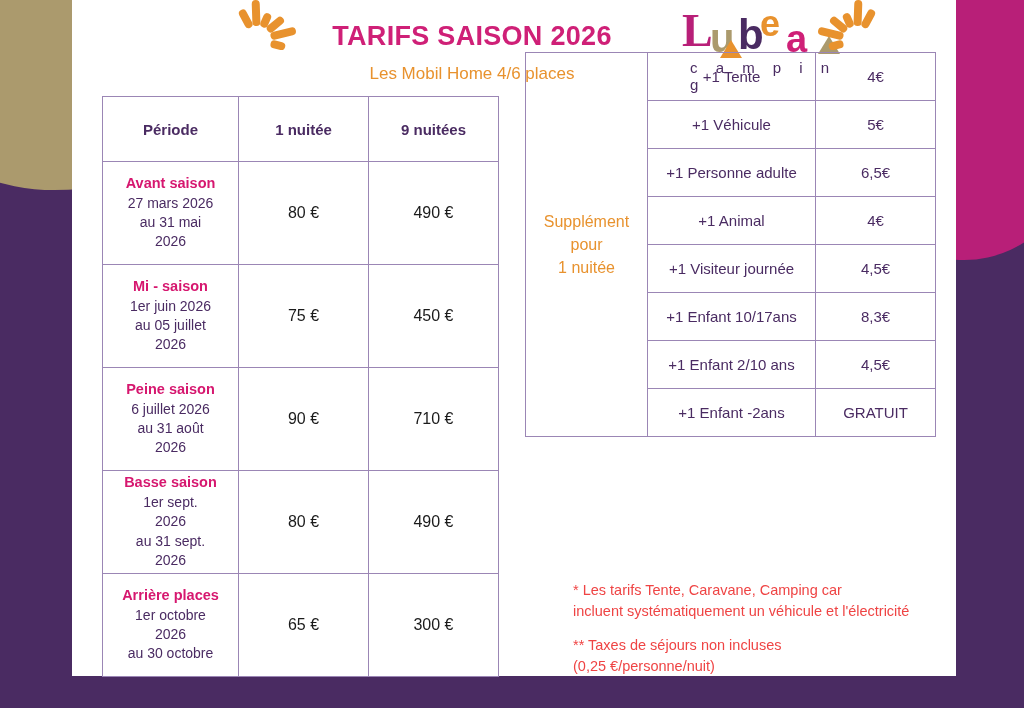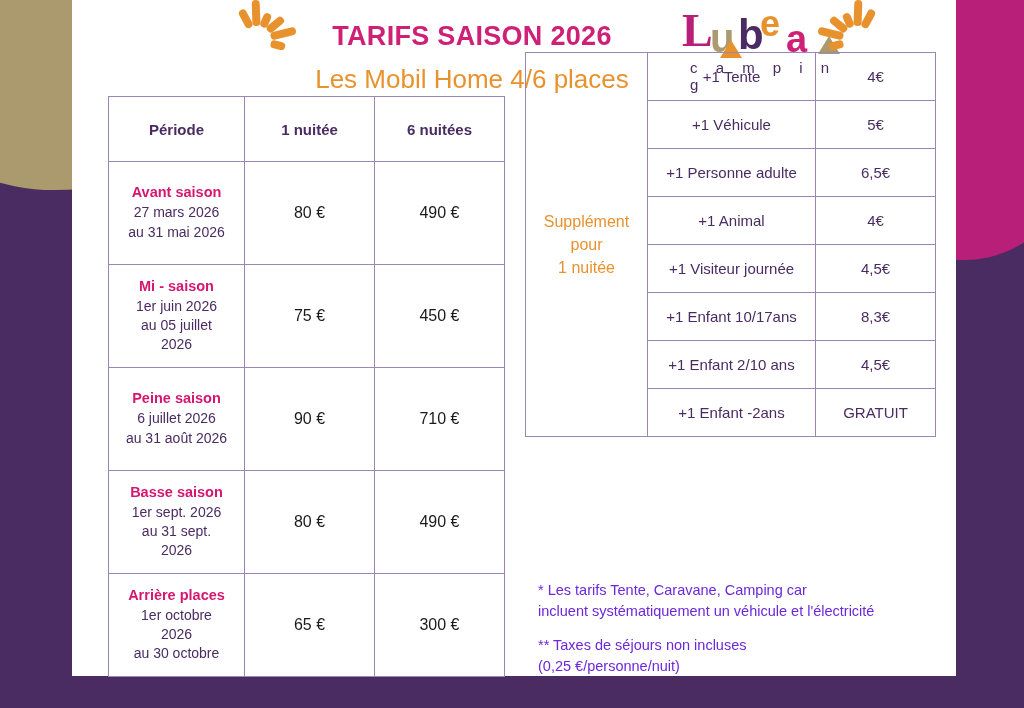--- a/index.html
+++ b/index.html
@@ -62,21 +62,21 @@
     color: #cf2077;
     letter-spacing: 0.3px;
     white-space: nowrap;
   }
   #page-subtitle {
     position: absolute;
     left: 160px;
     top: 53px;
     width: 480px;
     text-align: center;
-    font-size: 26px;
+    font-size: 17px;
     color: #e8922e;
     white-space: nowrap;
   }
 
   
   .sunburst { position: absolute; width: 0; height: 0; z-index: 6; }
   .sunburst i {
     position: absolute;
     display: block;
     background: #e8922e;
@@ -134,21 +134,21 @@
     border-collapse: collapse;
     table-layout: fixed;
   }
   .tbl td, .tbl th {
     border: 1px solid #9b86b5;
     text-align: center;
     vertical-align: middle;
   }
 
   
-  #season-table { left: 36px; top: 96px; width: 396px; }
+  #season-table { left: 30px; top: 96px; width: 396px; }
   #season-table th {
     height: 62px;
     font-size: 15px;
     font-weight: bold;
     color: #4a2b62;
   }
   #season-table td { height: 100px; }
   .col-period { width: 136px; }
   .col-one    { width: 130px; }
   .col-seven  { width: 130px; }
@@ -156,21 +156,21 @@
   .season-name {
     font-size: 14.5px;
     font-weight: bold;
     color: #d6176f;
     margin-bottom: 3px;
   }
   .season-dates {
     font-size: 14px;
     color: #4a2b62;
     line-height: 1.38;
-    padding: 0 3px;
+    padding: 0 22px;
   }
   .price-main {
     font-size: 16px;
     color: #1b1b1b;
   }
 
   
   #supp-table { left: 453px; top: 52px; width: 410px; }
   #supp-table td { border: 1px solid #9b86b5; }
   .supp-label-cell {
@@ -188,24 +188,24 @@
   }
   .supp-price {
     width: 120px;
     font-size: 15px;
     color: #4a2b62;
   }
 
   
   #notes {
     position: absolute;
-    left: 466px;
+    left: 501px;
     top: 580px;
     width: 400px;
-    color: #6d28d9;
+    color: #ef4444;
   }
   .note-block { margin-bottom: 14px; }
   .note-line {
     font-size: 14.5px;
     line-height: 1.42;
     white-space: nowrap;
   }
 </style>
 </head>
 <body>
@@ -255,21 +255,21 @@
   <table class="tbl" id="season-table">
     <colgroup>
       <col class="col-period">
         <col class="col-one">
         <col class="col-seven">
     </colgroup>
     <thead>
       <tr>
         <th>Période</th>
         <th>1 nuitée</th>
-        <th>6 nuitées</th>
+        <th>9 nuitées</th>
       </tr>
     </thead>
     <tbody id="season-body">
         <tr>
           <td>
             <div class="season-name">Avant saison</div>
             <div class="season-dates">27 mars 2026<br>au 31 mai 2026</div>
           </td>
           <td class="price-main">80 €</td>
           <td class="price-main">490 €</td>

